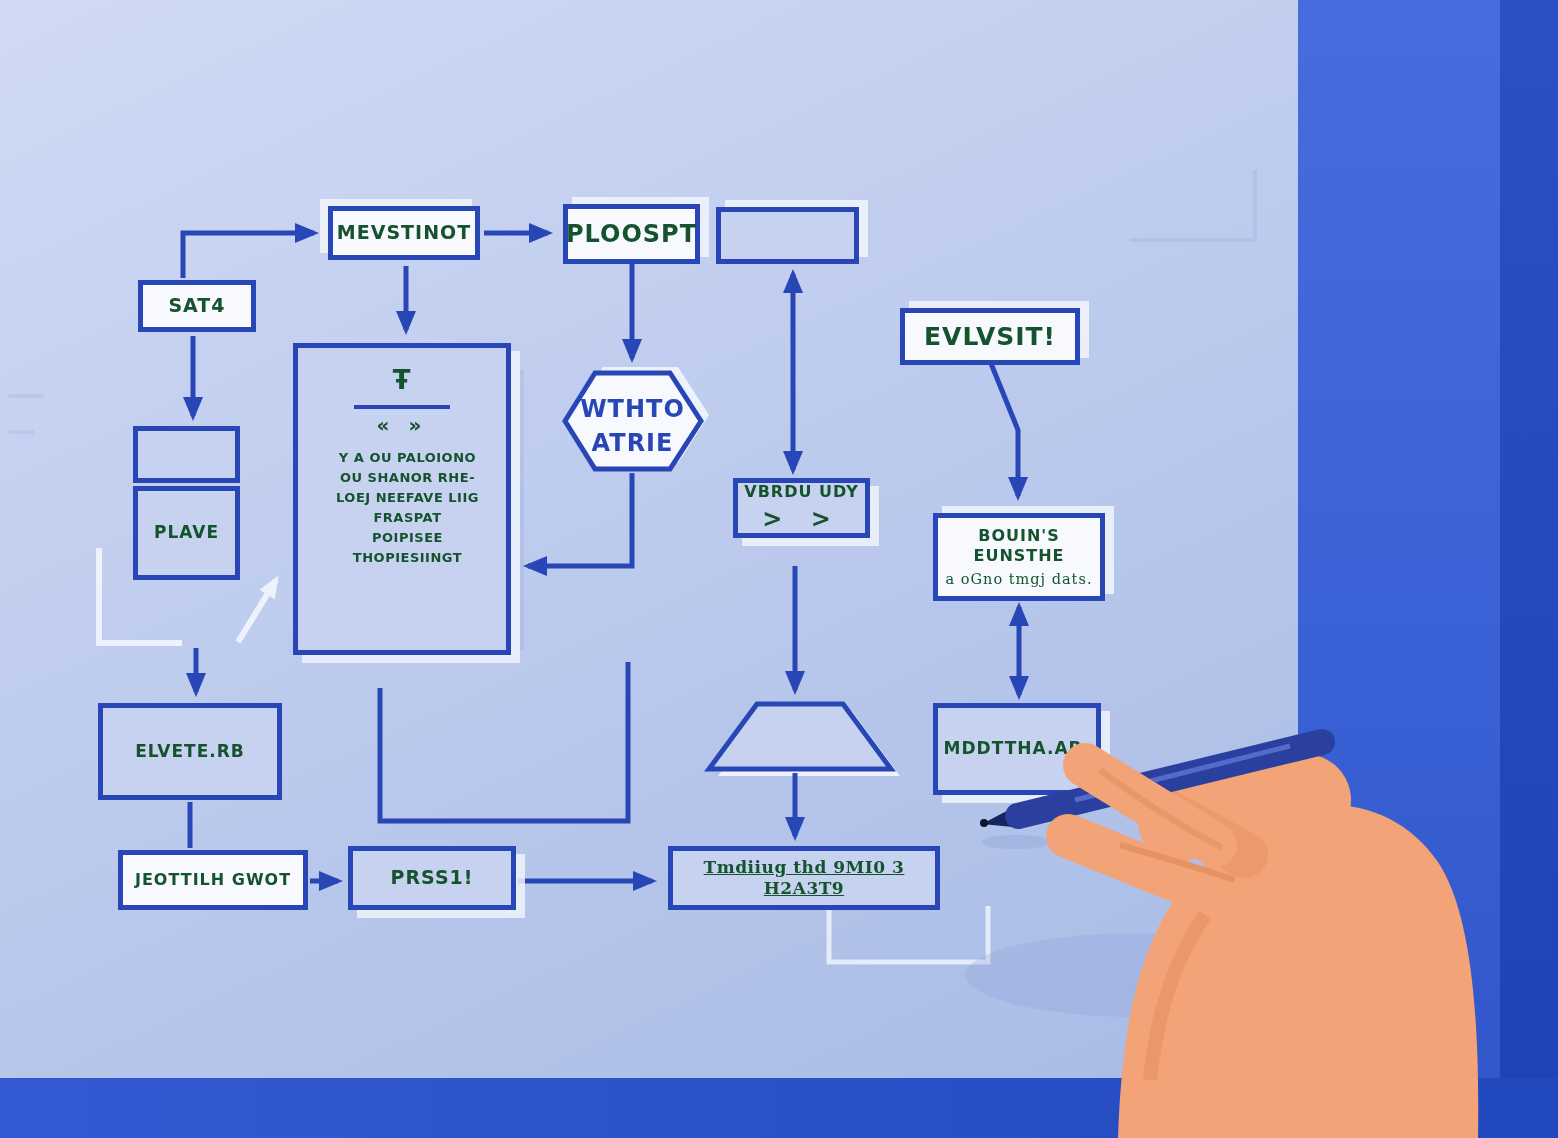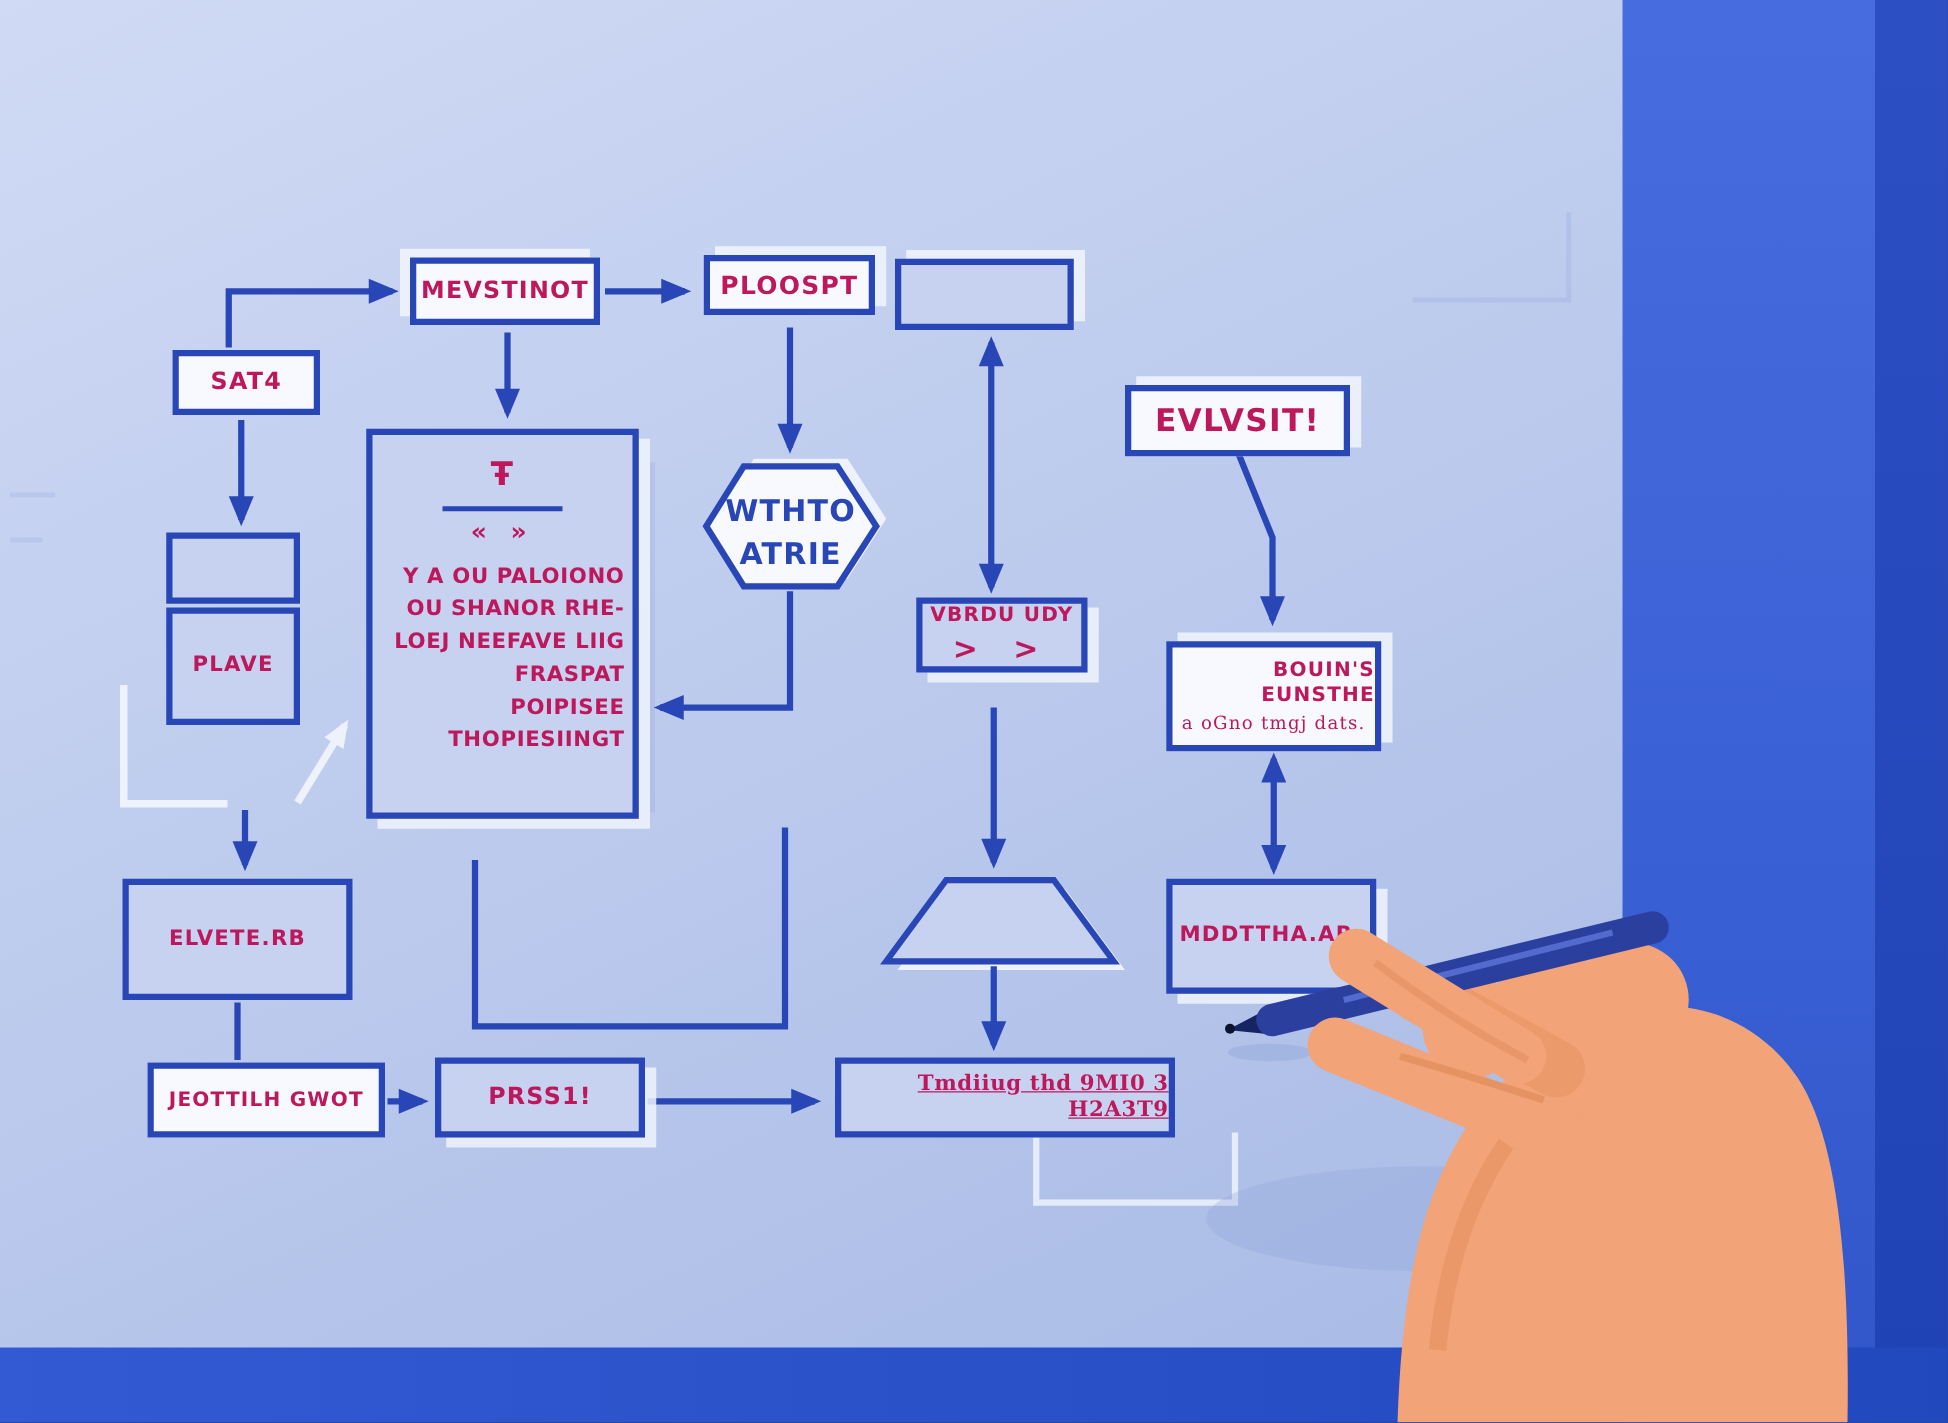--- a/index.html
+++ b/index.html
@@ -9,30 +9,30 @@
          background:linear-gradient(155deg,#d0daf4 0%,#c2cfef 35%,#b4c4ea 70%,#a9bbe6 100%);}
   .band-right{position:absolute;left:1298px;top:0;width:260px;height:1138px;
          background:linear-gradient(180deg,#476cdf 0%,#3a60d5 60%,#3056c9 100%);}
   .band-right-dark{position:absolute;left:1500px;top:0;width:58px;height:1138px;
          background:linear-gradient(180deg,#2c50c4,#1f42b4);}
   .band-bottom{position:absolute;left:0;top:1078px;width:1558px;height:60px;
          background:linear-gradient(90deg,#335ad2,#2148bd);}
   .layer{position:absolute;left:0;top:0;width:1558px;height:1138px;}
   .node{position:absolute;box-sizing:border-box;border:5px solid #2946b6;
         display:flex;flex-direction:column;align-items:center;justify-content:center;
-        color:#be185d;font-weight:700;text-align:right;letter-spacing:1px;line-height:1.25;}
+        color:#14532d;font-weight:700;text-align:center;letter-spacing:1px;line-height:1.25;}
   .fill-white{background:#f7f9fe;}
   .fill-blue{background:#c6d2f0;}
   .sh-tl{box-shadow:-8px -7px 0 rgba(238,243,252,.9);}
   .sh-tr{box-shadow:9px -7px 0 rgba(238,243,252,.9);}
   .sh-br{box-shadow:9px 8px 0 rgba(238,243,252,.85);}
   .bb-rule{width:96px;height:4px;background:#2946b6;margin:8px auto 4px auto;}
   .bb-symbol{font-size:26px;font-weight:700;}
   .bb-scribble{font-size:20px;letter-spacing:6px;margin-bottom:10px;}
-  .bb-text{font-size:17px;line-height:1.55;letter-spacing:.5px;white-space:pre-line;margin-left:11px;}
+  .bb-text{font-size:13px;line-height:1.55;letter-spacing:.5px;white-space:pre-line;margin-left:11px;}
   .hex-label{position:absolute;color:#2946b6;font-weight:700;text-align:center;
         font-size:24px;line-height:1.4;white-space:pre-line;letter-spacing:1px;}
   .serif{font-family:"DejaVu Serif",serif;letter-spacing:.5px;text-decoration:underline;}
   .sub{font-size:14.5px;font-weight:400;margin-top:4px;font-family:"DejaVu Serif",serif;}
   .chev{font-size:24px;letter-spacing:10px;margin-top:2px;}
 </style>
 </head>
 <body>
 
 <div class="stage">
@@ -88,21 +88,21 @@
       <path d="M380,688 L380,821 L628,821 L628,662"></path>
     </g>
 
     <polygon points="565,421 595,373 670,373 701,421 670,469 595,469" fill="#f7f9fe" stroke="#2946b6" stroke-width="5"></polygon>
 
     <polygon points="757,704 843,704 891,769 709,769" fill="#c6d2f0" stroke="#2946b6" stroke-width="5"></polygon>
   </svg>
 
   <div class="node fill-white sh-tl" style="left:328px;top:206px;width:152px;height:54px;font-size:19px">MEVSTINOT</div>
 
-  <div class="node fill-white sh-tr" style="left:563px;top:204px;width:137px;height:48px;font-size:20px">PLOOSPT</div>
+  <div class="node fill-white sh-tr" style="left:563px;top:204px;width:137px;height:60px;font-size:24px">PLOOSPT</div>
 
   <div class="node fill-blue sh-tr" style="left:716px;top:207px;width:143px;height:57px"></div>
 
   <div class="node fill-white" style="left:138px;top:280px;width:118px;height:52px;font-size:19px">SAT4</div>
 
   <div class="node fill-white sh-tr" style="left:900px;top:308px;width:180px;height:57px;font-size:25px">EVLVSIT!</div>
 
   <div class="node fill-blue" style="left:133px;top:426px;width:107px;height:57px"></div>
 
   <div class="node fill-blue" style="left:133px;top:486px;width:107px;height:94px;font-size:17px">PLAVE</div>

